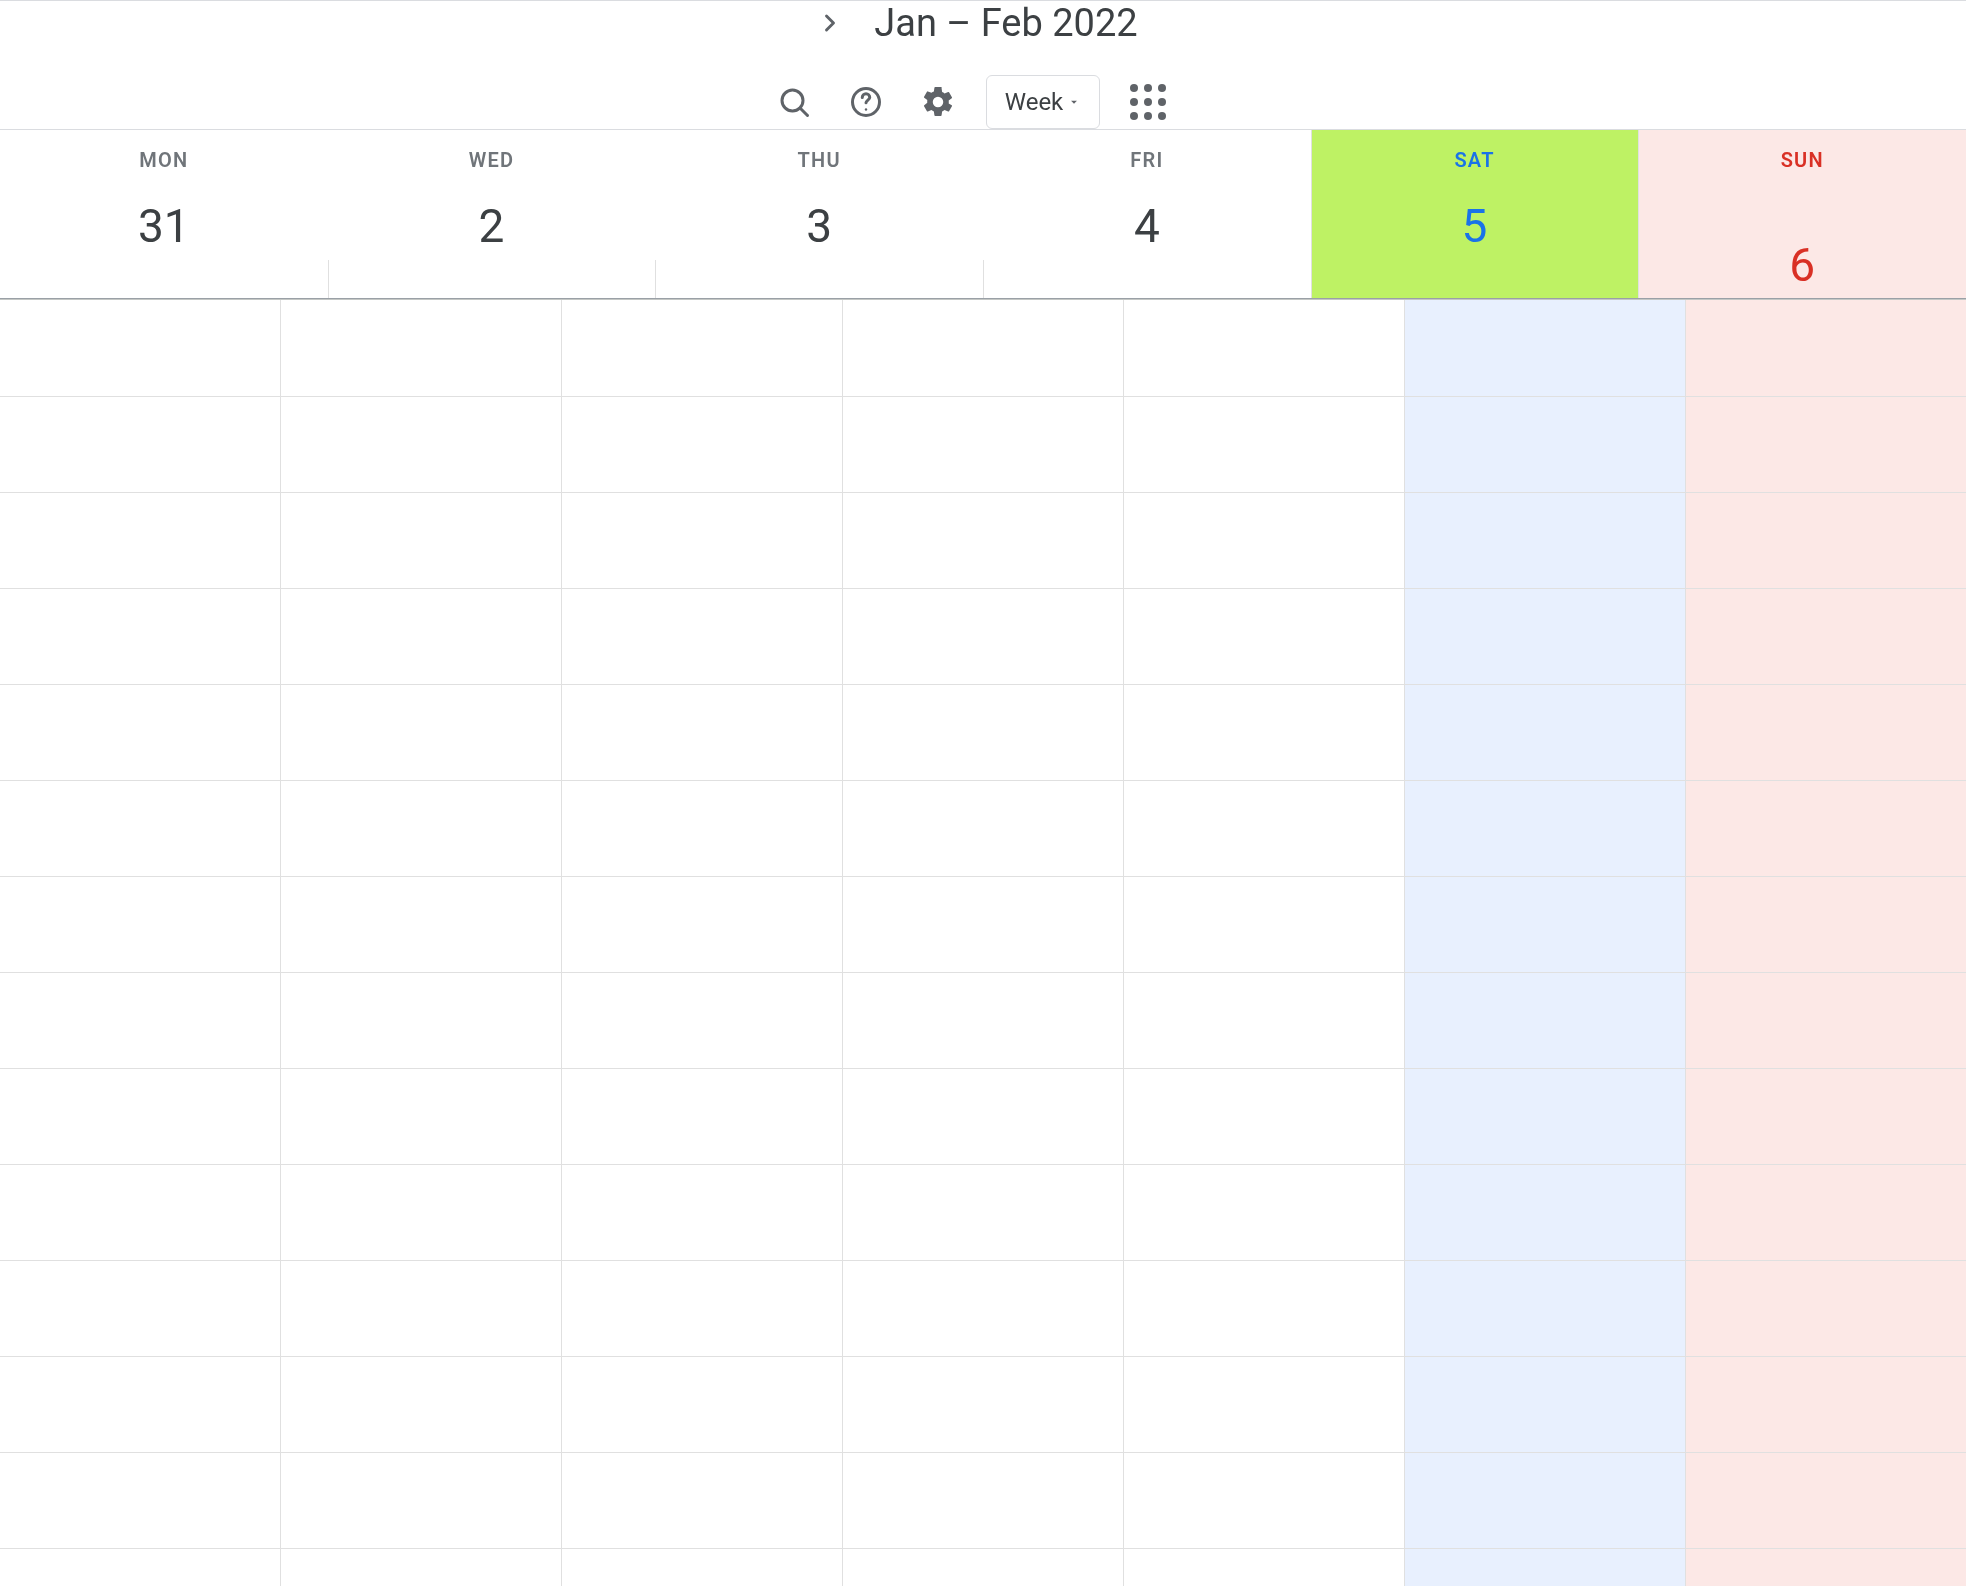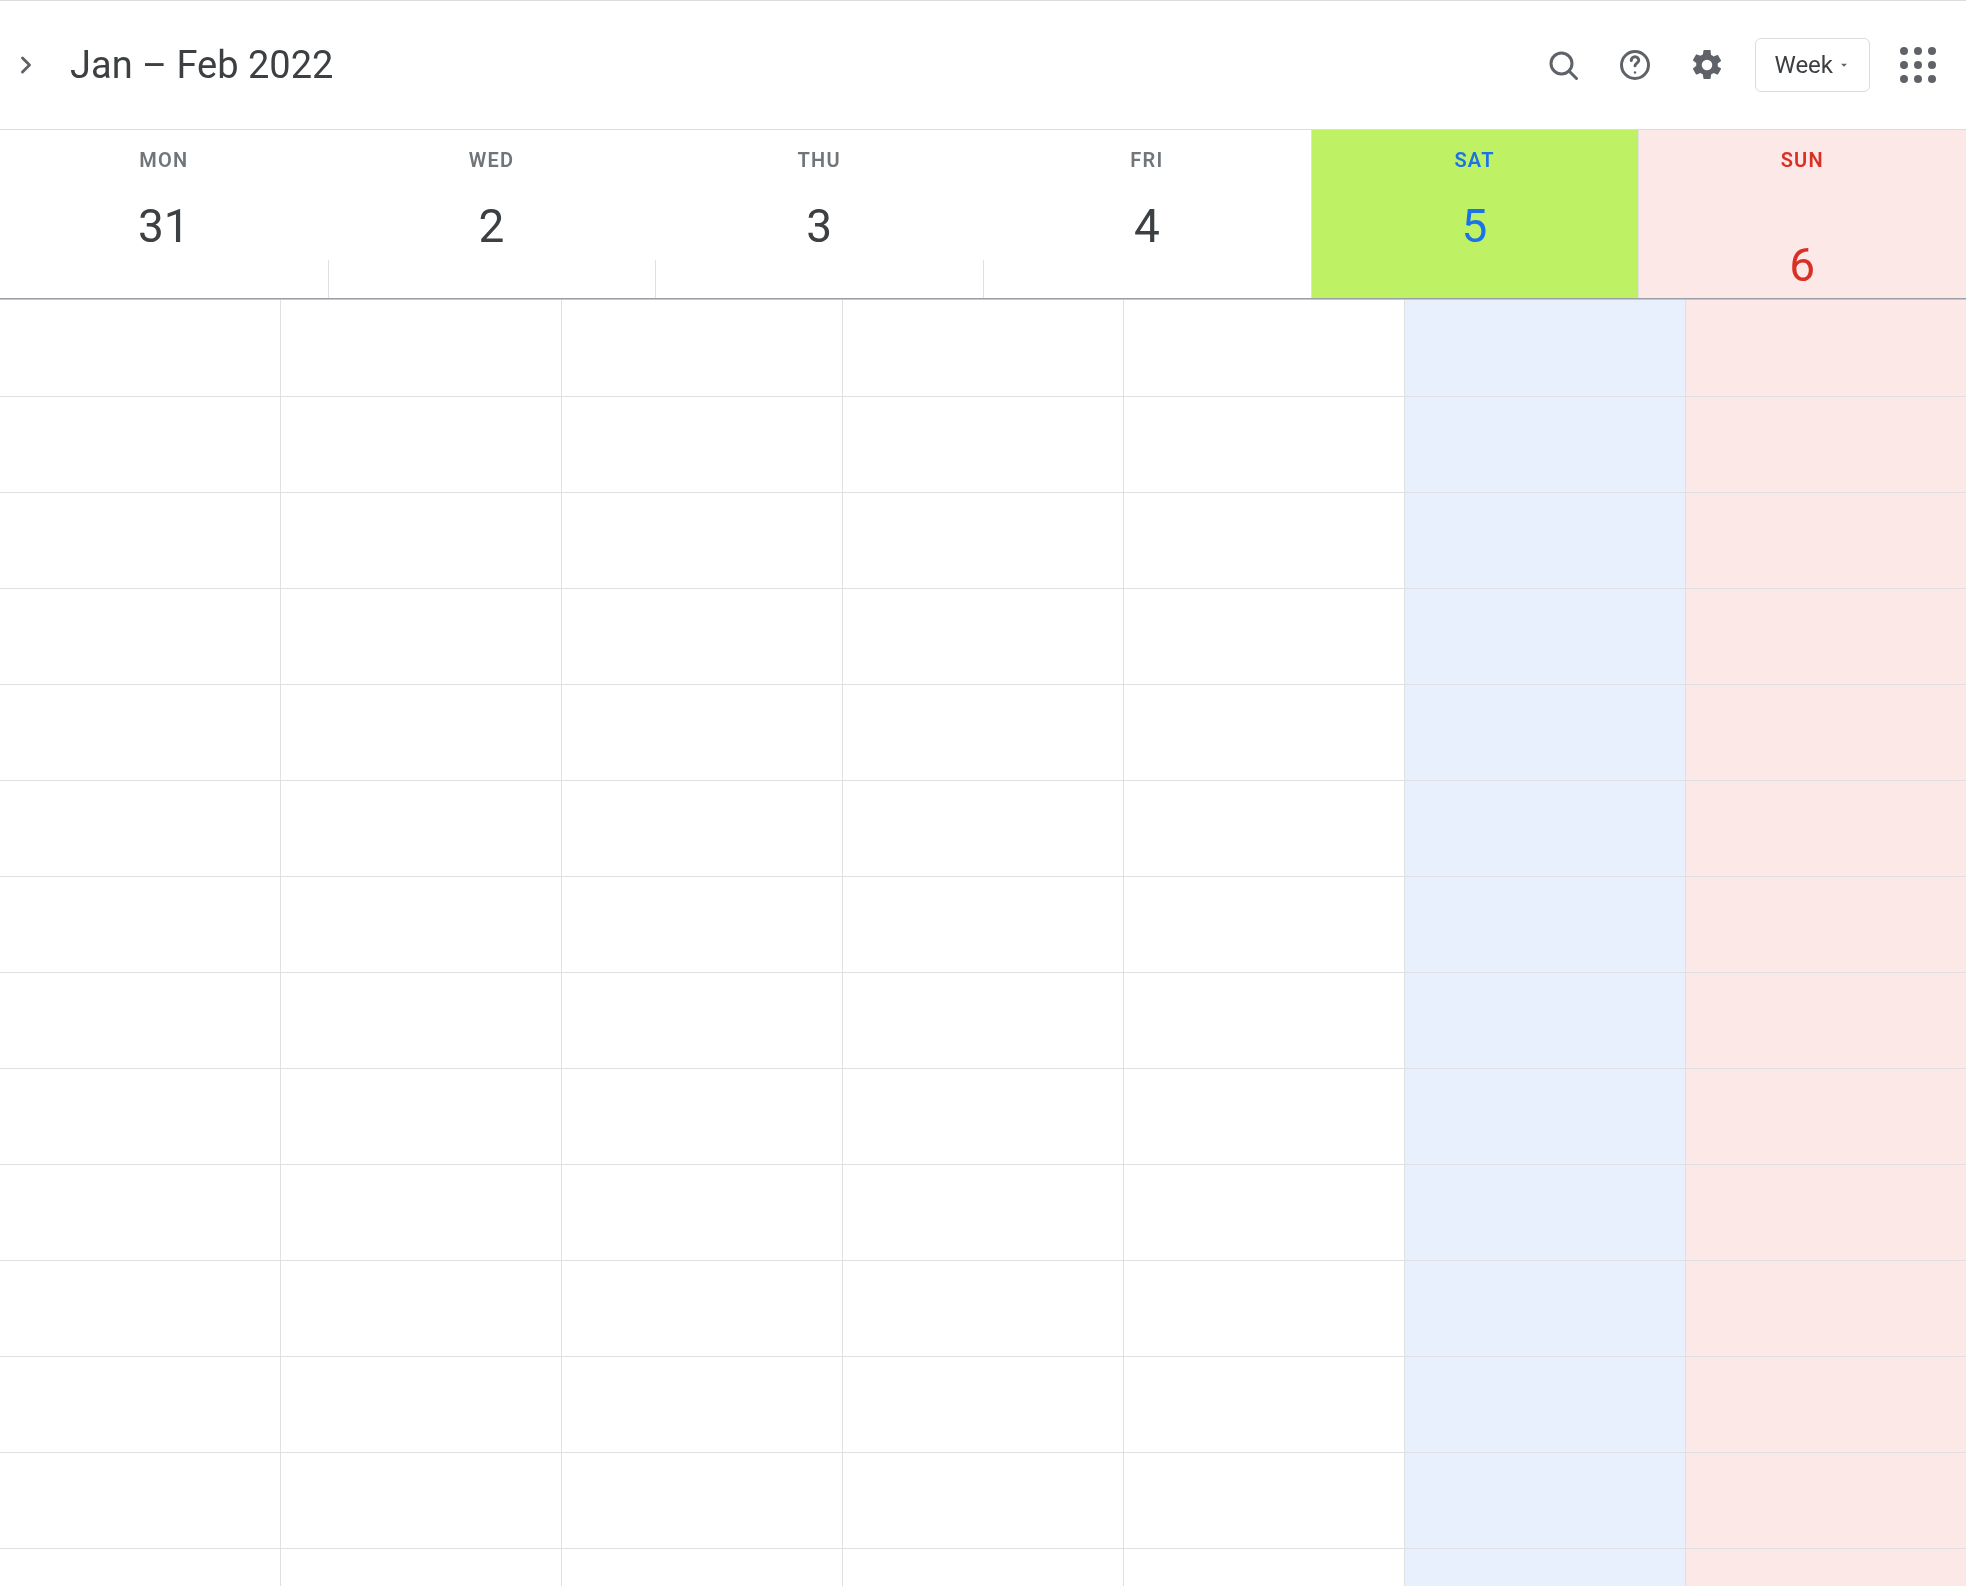--- a/index.html
+++ b/index.html
@@ -13,20 +13,21 @@
   }
   
   .header {
     display: flex;
     align-items: center;
     justify-content: space-between;
     height: 130px;
     padding: 0 24px 0 0;
     border-top: 1px solid #dadce0;
     border-bottom: 1px solid #dadce0;
+    flex-direction: column;
   }
   .header-left {
     display: flex;
     align-items: center;
     gap: 24px;
     padding-left: 6px;
   }
   .nav-arrow {
     width: 40px; height: 40px;
     display: flex; align-items: center; justify-content: center;

